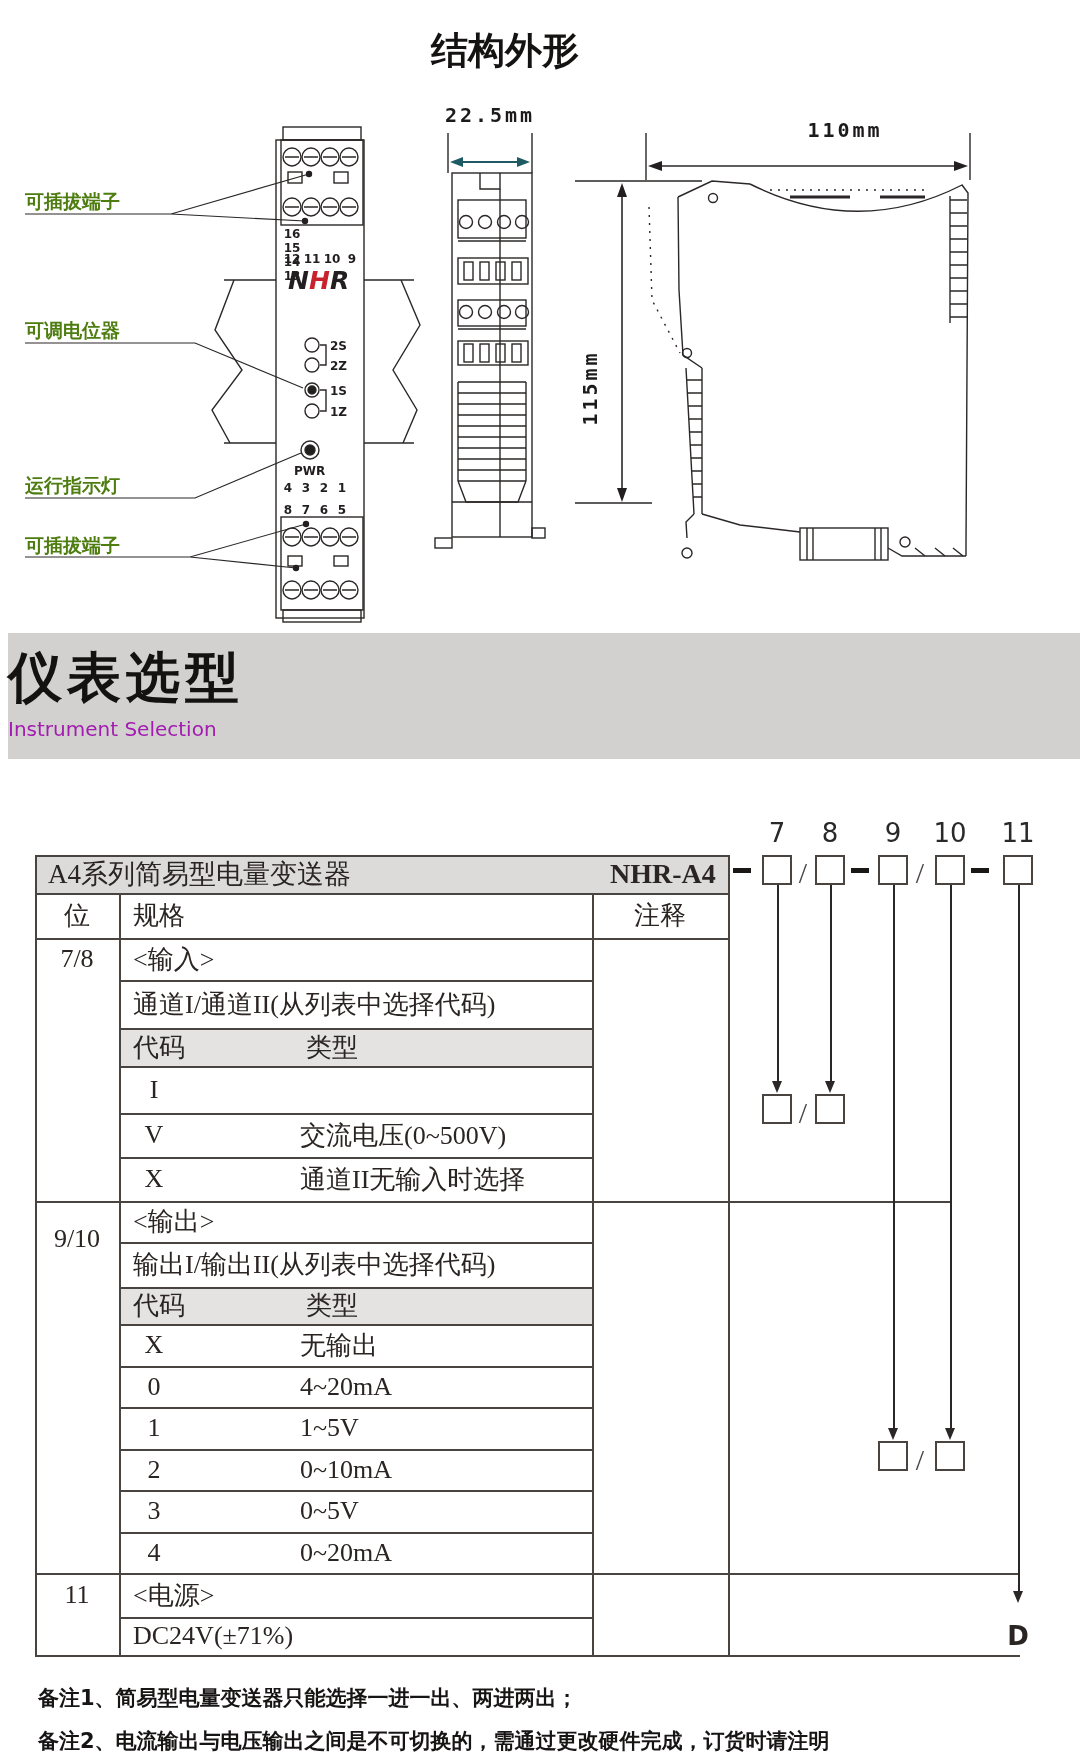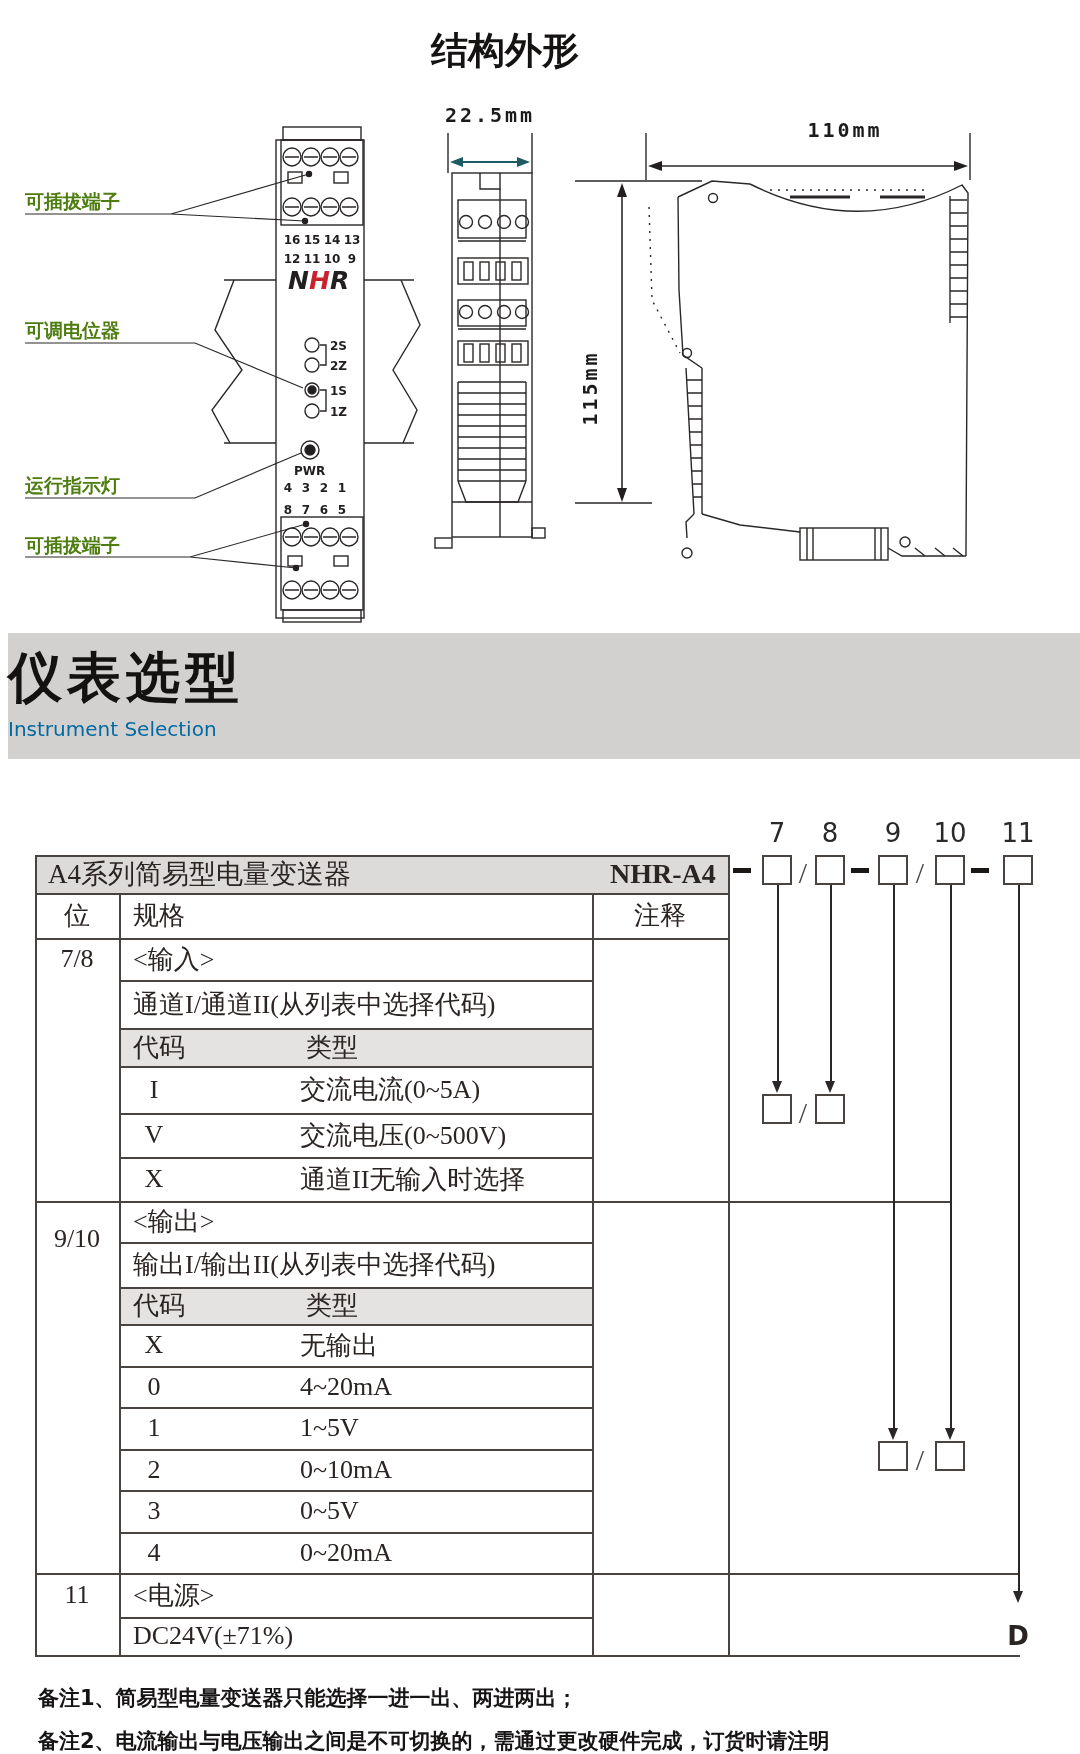--- a/index.html
+++ b/index.html
@@ -18,21 +18,21 @@
   .tn span{display:inline-block;width:20px;text-align:center;
            font:700 12px "DejaVu Sans",sans-serif;color:#221e1f;}
   .tn.bt span{width:18px;}
   .red{color:#c8232c;}
   .pot{position:absolute;font:700 12px "DejaVu Sans",sans-serif;color:#221e1f;}
   
   .banner{position:absolute;left:8px;top:633px;width:1080px;height:126px;background:#d2d1d0;
           display:flex;flex-direction:column;align-items:flex-start;justify-content:center;}
   .banner-title{font:800 54px "DejaVu Sans","Liberation Sans",sans-serif;color:#141111;
                 letter-spacing:5px;line-height:1;}
-  .banner-sub{font:400 20px "DejaVu Sans","Liberation Sans",sans-serif;color:#0369a1;margin-top:12px;}
+  .banner-sub{font:400 20px "DejaVu Sans","Liberation Sans",sans-serif;color:#a21caf;margin-top:12px;}
   
   .hl{position:absolute;height:2px;background:#4a4441;}
   .vl{position:absolute;width:2px;background:#4a4441;}
   .bg{position:absolute;}
   
   .cbox{position:absolute;width:26px;height:26px;border:2px solid #4a4441;background:#fff;}
   .cl{position:absolute;width:1.5px;background:#2b2727;}
   .arr{position:absolute;width:0;height:0;border-left:5px solid transparent;
        border-right:5px solid transparent;border-top:12px solid #2b2727;}
   .num{position:absolute;font:400 26px "DejaVu Sans",sans-serif;color:#2b2828;text-align:center;}
@@ -202,21 +202,21 @@
     </g>
   </svg>
 
   <div class="lbl" style="left:25px;top:189px;">可插拔端子</div>
   <div class="lbl" style="left:25px;top:318px;">可调电位器</div>
   <div class="lbl" style="left:25px;top:473px;">运行指示灯</div>
   <div class="lbl" style="left:25px;top:533px;">可插拔端子</div>
 
   <div class="nhr" style="left:288px;top:266px;"><span>N</span><span class="h">H</span><span>R</span></div>
 
-  <div class="tn" style="left:282px;top:233px;">
+  <div class="tn" style="left:282px;top:227px;flex-direction:column;">
     <span>16</span>
     <span>15</span>
     <span>14</span>
     <span>13</span>
   </div>
   <div class="tn" style="left:282px;top:252px;">
     <span>12</span>
     <span>11</span>
     <span>10</span>
     <span>9</span>
@@ -286,21 +286,20 @@
   <div class="cell center" style="left:35px;top:893px;width:84px;height:45px;">位</div>
   <div class="cell" style="left:133px;top:893px;height:45px;">规格</div>
   <div class="cell center" style="left:592px;top:893px;width:136px;height:45px;">注释</div>
 
   <div class="cell center" style="left:35px;top:938px;width:84px;height:42px;">7/8</div>
   <div class="cell" style="left:133px;top:938px;height:42px;">&lt;输入&gt;</div>
   <div class="cell" style="left:133px;top:980px;height:48px;">通道I/通道II(从列表中选择代码)</div>
   <div class="cell" style="left:133px;top:1028px;height:38px;">代码</div>
   <div class="cell" style="left:306px;top:1028px;height:38px;">类型</div>
   <div class="cell center" style="left:119px;top:1066px;width:70px;height:47px;">I</div>
-  <div class="cell" style="left:300px;top:1066px;height:47px;">交流电流(0~5A)</div>
   <div class="cell center" style="left:119px;top:1113px;width:70px;height:44px;">V</div>
   <div class="cell" style="left:300px;top:1113px;height:44px;">交流电压(0~500V)</div>
   <div class="cell center" style="left:119px;top:1157px;width:70px;height:44px;">X</div>
   <div class="cell" style="left:300px;top:1157px;height:44px;">通道II无输入时选择</div>
 
   <div class="cell center" style="left:35px;top:1218px;width:84px;height:41px;">9/10</div>
   <div class="cell" style="left:133px;top:1201px;height:41px;">&lt;输出&gt;</div>
   <div class="cell" style="left:133px;top:1242px;height:45px;">输出I/输出II(从列表中选择代码)</div>
   <div class="cell" style="left:133px;top:1287px;height:37px;">代码</div>
   <div class="cell" style="left:306px;top:1287px;height:37px;">类型</div>

